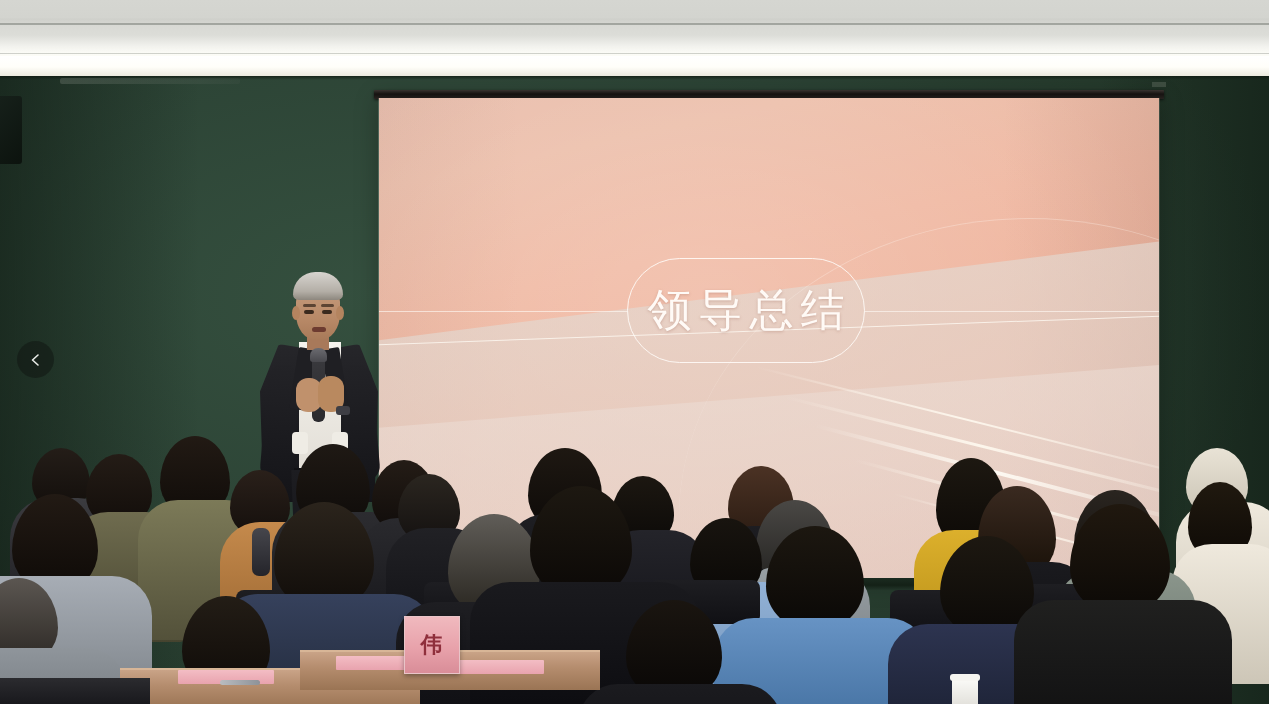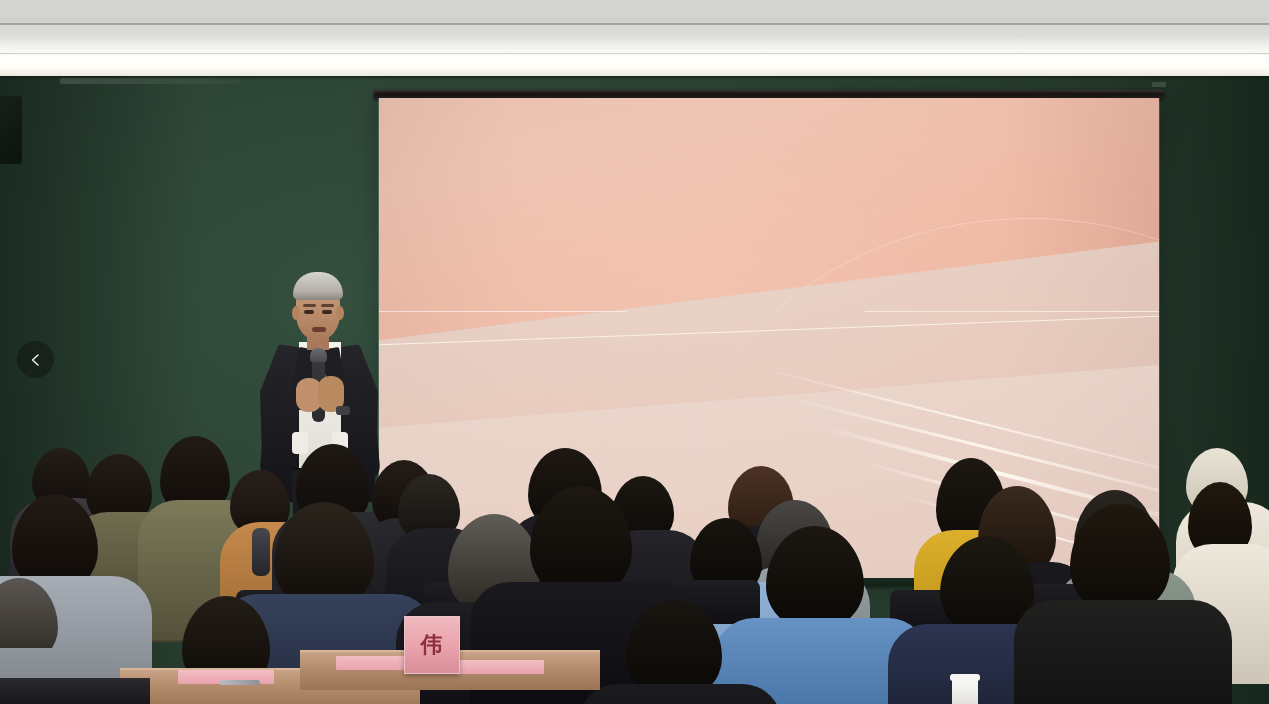--- a/index.html
+++ b/index.html
@@ -344,20 +344,23 @@
     <div class="slide-band b2"></div>
     <div class="slide-hairline h1"></div>
     <div class="slide-arc"></div>
     <div class="slide-streak st1"></div>
     <div class="slide-streak st2"></div>
     <div class="slide-streak st3"></div>
     <div class="slide-streak st4"></div>
     <div class="slide-streak st5"></div>
     <div class="rule-line left"></div>
     <div class="rule-line right"></div>
+    <div class="title-pill">
+      <span class="title-text">领导总结</span>
+    </div>
   </div>
   <div class="screen-bottom-frame"></div>
 
   <div class="presenter">
     <div class="p-jacket"></div>
     <div class="p-arm-l"></div>
     <div class="p-arm-r"></div>
     <div class="p-shirt"></div>
     <div class="p-lapel-l"></div>
     <div class="p-lapel-r"></div>

